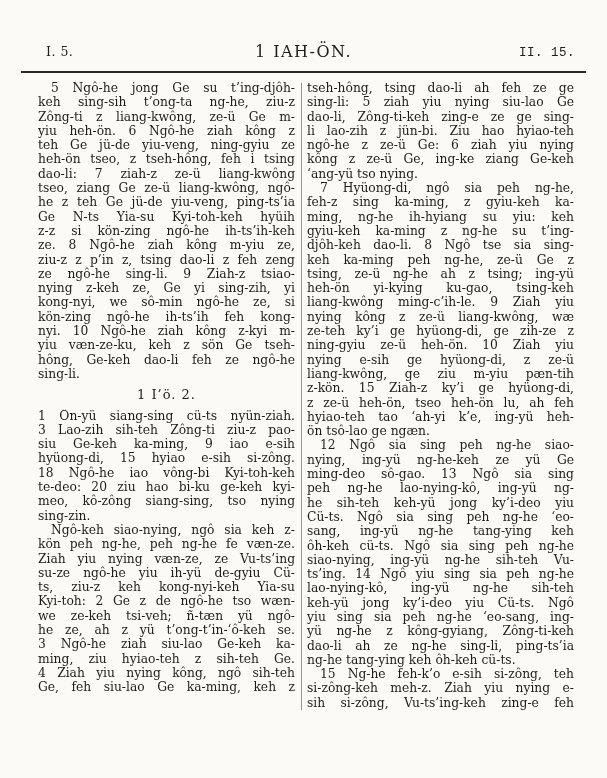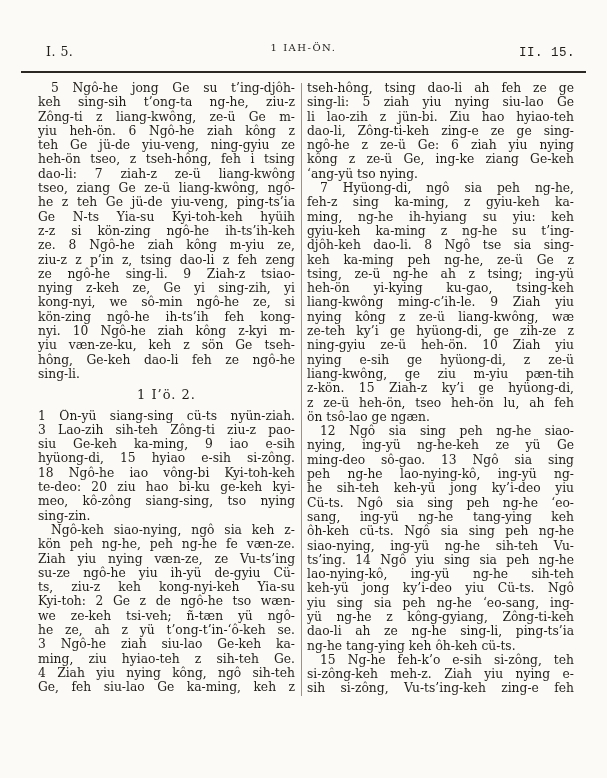--- a/index.html
+++ b/index.html
@@ -15,21 +15,21 @@
 
   
   .header {
     position: relative;
     margin: 44px 30px 0 30px;
     height: 18px;
     font-size: 12.5px;
   }
   .header .ref-left  { position: absolute; left: 16px; top: 0; letter-spacing: 0.5px; }
   .header .title     { position: absolute; left: 50%; transform: translateX(-50%); top: -2px;
-                       font-size: 10px; letter-spacing: 1.5px; }
+                       font-size: 16px; letter-spacing: 1.5px; }
   .header .ref-right { position: absolute; right: 2px; top: 2px; letter-spacing: 0.5px; font-family: Liberation Mono, monospace; }
 
   .rule {
     margin: 9px 21px 0 21px;
     border-top: 2px solid #2b2823;
     height: 0;
   }
 
   
   .columns {
@@ -131,22 +131,22 @@
           <div class="line">ming, ziu hyiao-teh z sih-teh Ge.</div>
           <div class="line">4 Ziah yiu nying kông, ngô sih-teh</div>
           <div class="line">Ge, feh siu-lao Ge ka-ming, keh z</div>
         </div>
       </div>
     <div class="divider"></div>
     <div class="col col-right">
         <div class="block">
           <div class="line">tseh-hông, tsing dao-li ah feh ze ge</div>
           <div class="line">sing-li: 5 ziah yiu nying siu-lao Ge</div>
+          <div class="line">dao-li, Zông-ti-keh zing-e ze ge sing-</div>
           <div class="line">li lao-zih z jün-bi. Ziu hao hyiao-teh</div>
-          <div class="line">dao-li, Zông-ti-keh zing-e ze ge sing-</div>
           <div class="line">ngô-he z ze-ü Ge: 6 ziah yiu nying</div>
           <div class="line">kông z ze-ü Ge, ing-ke ziang Ge-keh</div>
           <div class="line end">‘ang-yü tso nying.</div>
         </div>
         <div class="block">
           <div class="line indent">7 Hyüong-di, ngô sia peh ng-he,</div>
           <div class="line">feh-z sing ka-ming, z gyiu-keh ka-</div>
           <div class="line">ming, ng-he ih-hyiang su yiu: keh</div>
           <div class="line">gyiu-keh ka-ming z ng-he su t’ing-</div>
           <div class="line">djôh-keh dao-li. 8 Ngô tse sia sing-</div>
@@ -154,20 +154,21 @@
           <div class="line">tsing, ze-ü ng-he ah z tsing; ing-yü</div>
           <div class="line">heh-ön yi-kying ku-gao, tsing-keh</div>
           <div class="line">liang-kwông ming-c’ih-le. 9 Ziah yiu</div>
           <div class="line">nying kông z ze-ü liang-kwông, wæ</div>
           <div class="line">ze-teh ky’i ge hyüong-di, ge zih-ze z</div>
           <div class="line">ning-gyiu ze-ü heh-ön. 10 Ziah yiu</div>
           <div class="line">nying e-sih ge hyüong-di, z ze-ü</div>
           <div class="line">liang-kwông, ge ziu m-yiu pæn-tih</div>
           <div class="line">z-kön. 15 Ziah-z ky’i ge hyüong-di,</div>
           <div class="line">z ze-ü heh-ön, tseo heh-ön lu, ah feh</div>
+          <div class="line">hyiao-teh tao ‘ah-yi k’e, ing-yü heh-</div>
           <div class="line end">ön tsô-lao ge ngæn.</div>
         </div>
         <div class="block">
           <div class="line indent">12 Ngô sia sing peh ng-he siao-</div>
           <div class="line">nying, ing-yü ng-he-keh ze yü Ge</div>
           <div class="line">ming-deo sô-gao. 13 Ngô sia sing</div>
           <div class="line">peh ng-he lao-nying-kô, ing-yü ng-</div>
           <div class="line">he sih-teh keh-yü jong ky’i-deo yiu</div>
           <div class="line">Cü-ts. Ngô sia sing peh ng-he ‘eo-</div>
           <div class="line">sang, ing-yü ng-he tang-ying keh</div>

